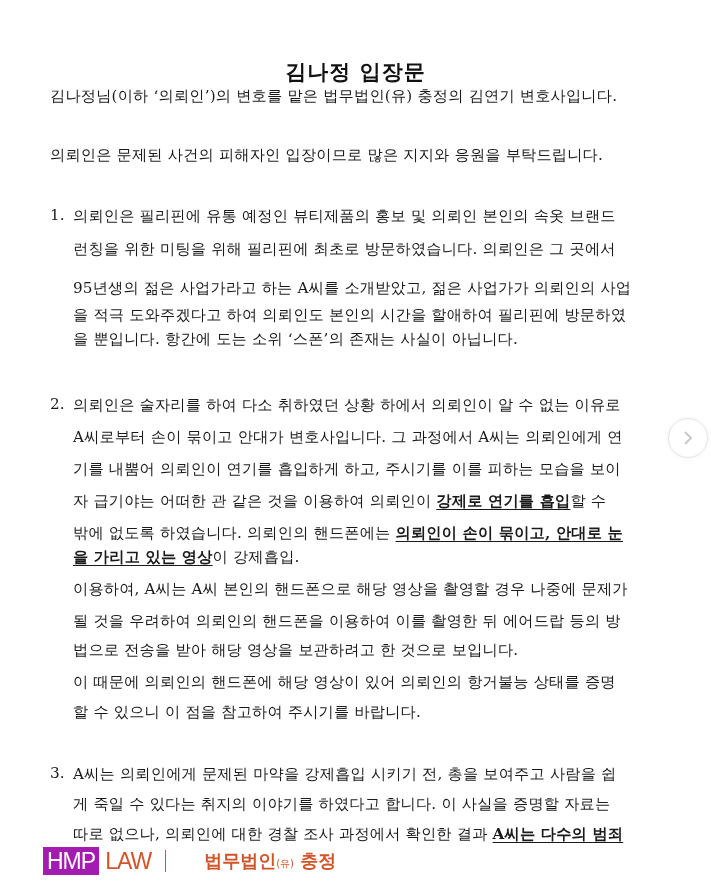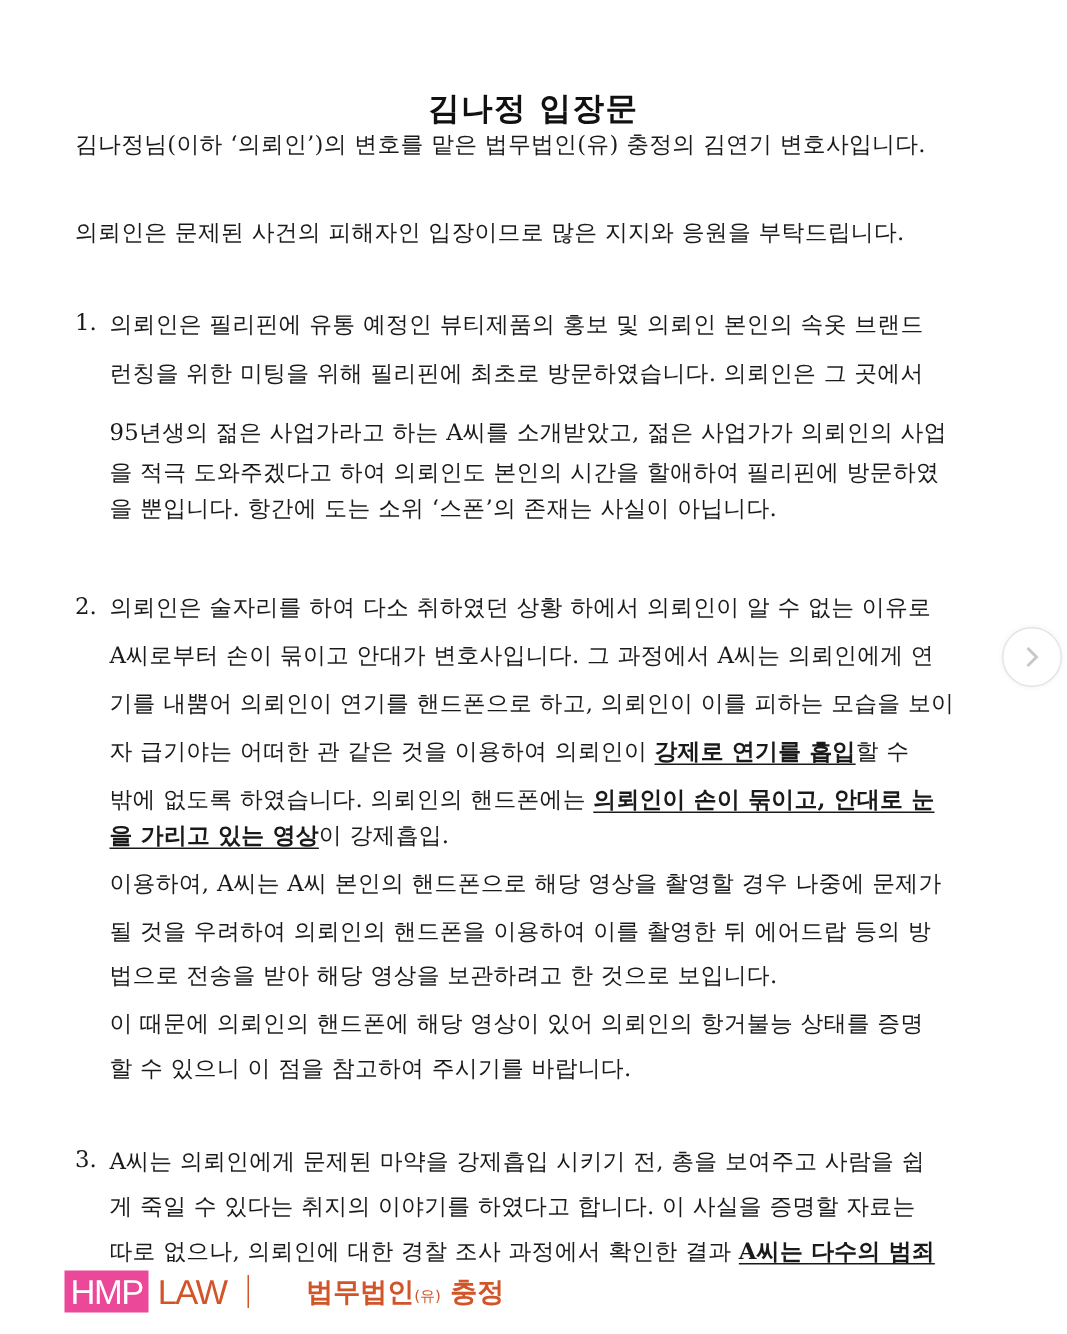--- a/index.html
+++ b/index.html
@@ -11,21 +11,21 @@
   .line { position:absolute; font-size:15.2px; white-space:nowrap; letter-spacing:0.2px; }
   .intro { left:50px; }
   .num { position:absolute; left:50px; font-size:15.2px; }
   .para { left:73px; }
   .b { font-weight:bold; text-decoration:underline; text-underline-offset:3px; }
   .next-btn { position:absolute; left:668px; top:418px; width:38px; height:38px; border-radius:50%;
               background:rgba(255,255,255,0.9); border:1px solid #e4e4e4; box-shadow:0 0 4px rgba(0,0,0,0.06);
               display:flex; align-items:center; justify-content:center; cursor:pointer; }
   .next-btn svg { width:12px; height:16px; }
   .logo { position:absolute; left:43px; top:847px; height:28px; display:flex; align-items:center; }
-  .logo-hmp { background:#ec4899; color:#fff; font-family:"Liberation Sans", sans-serif; font-size:23px;
+  .logo-hmp { background:#a21caf; color:#fff; font-family:"Liberation Sans", sans-serif; font-size:23px;
               padding:1px 4px 0 4px; height:27px; line-height:27px; letter-spacing:-1px; }
   .logo-law { color:#d2552a; font-family:"Liberation Sans", sans-serif; font-size:23px; margin-left:6px; letter-spacing:-1px; }
   .logo-sep { width:1px; height:22px; background:#d2552a; margin:0 14px 0 14px; }
   .logo-kr { color:#d2552a; font-family:"DejaVu Sans", sans-serif; font-weight:bold; font-size:18px;margin-left:24px; }
   .logo-kr small { font-size:10px; font-weight:normal; }
 </style>
 </head>
 <body>
 
 <div>
@@ -37,21 +37,21 @@
   <div class="num" style="top:206px">1.</div>
   <div class="line para" style="top:206px">의뢰인은 필리핀에 유통 예정인 뷰티제품의 홍보 및 의뢰인 본인의 속옷 브랜드</div>
   <div class="line para" style="top:239px">런칭을 위한 미팅을 위해 필리핀에 최초로 방문하였습니다. 의뢰인은 그 곳에서</div>
   <div class="line para" style="top:278px">95년생의 젊은 사업가라고 하는 A씨를 소개받았고, 젊은 사업가가 의뢰인의 사업</div>
   <div class="line para" style="top:305px">을 적극 도와주겠다고 하여 의뢰인도 본인의 시간을 할애하여 필리핀에 방문하였</div>
   <div class="line para" style="top:329px">을 뿐입니다. 항간에 도는 소위 ‘스폰’의 존재는 사실이 아닙니다.</div>
 
   <div class="num" style="top:395px">2.</div>
   <div class="line para" style="top:395px">의뢰인은 술자리를 하여 다소 취하였던 상황 하에서 의뢰인이 알 수 없는 이유로</div>
   <div class="line para" style="top:427px">A씨로부터 손이 묶이고 안대가 변호사입니다. 그 과정에서 A씨는 의뢰인에게 연</div>
-  <div class="line para" style="top:459px">기를 내뿜어 의뢰인이 연기를 핸드폰으로 하고, 의뢰인이 이를 피하는 모습을 보이</div>
+  <div class="line para" style="top:459px">기를 내뿜어 의뢰인이 연기를 흡입하게 하고, 주시기를 이를 피하는 모습을 보이</div>
   <div class="line para" style="top:491px">
     <span>자 급기야는 어떠한 관 같은 것을 이용하여 의뢰인이 </span><span class="b">강제로 연기를 흡입</span><span>할 수</span>
   </div>
   <div class="line para" style="top:523px">
     <span>밖에 없도록 하였습니다. 의뢰인의 핸드폰에는 </span><span class="b">의뢰인이 손이 묶이고, 안대로 눈</span>
   </div>
   <div class="line para" style="top:547px">
     <span class="b">을 가리고 있는 영상</span><span>이 강제흡입.</span>
   </div>
   <div class="line para" style="top:579px">이용하여, A씨는 A씨 본인의 핸드폰으로 해당 영상을 촬영할 경우 나중에 문제가</div>

